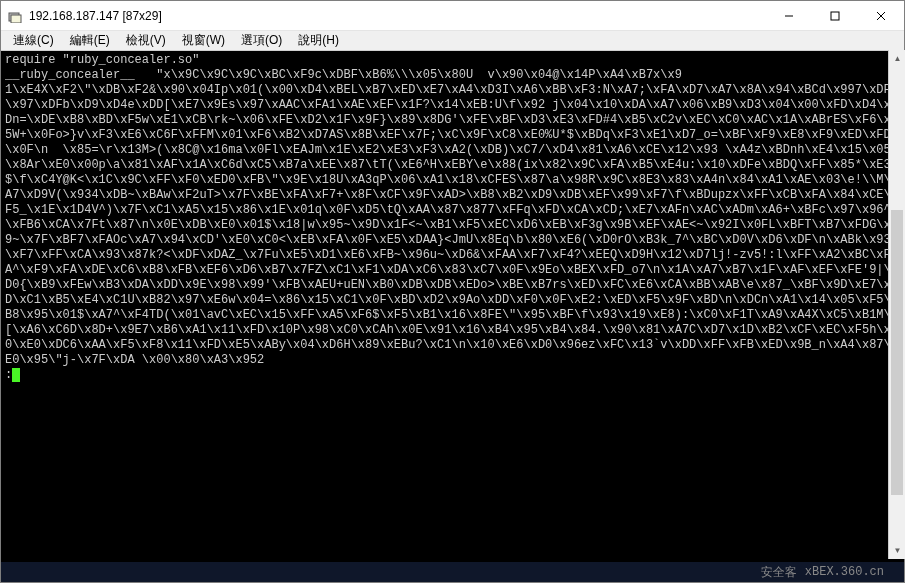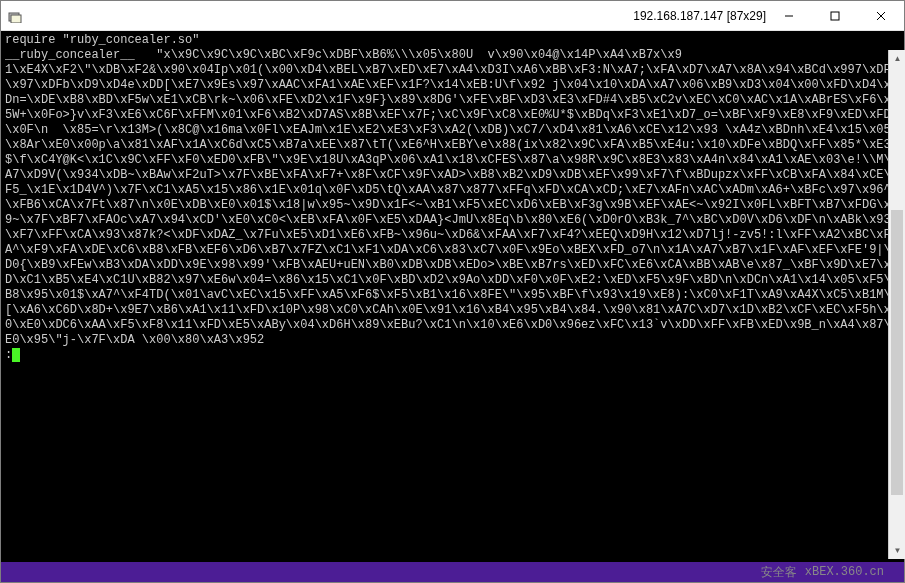--- a/index.html
+++ b/index.html
@@ -18,21 +18,20 @@
   border: 1px solid #7e7e7e;
   display: flex;
   flex-direction: column;
 }
 .titlebar {
   height: 30px;
   background: #fff;
   display: flex;
   align-items: center;
   border-bottom: 1px solid #e5e5e5;
-  text-align: right;
 }
 .titlebar .icon {
   width: 16px; height: 16px;
   margin: 0 6px;
   display: flex; align-items: center; justify-content: center;
 }
 .titlebar .title {
   flex: 1;
   font-size: 12px;
   color: #000;
@@ -89,21 +88,21 @@
 }
 .sb-track { position: absolute; top: 17px; bottom: 17px; left: 0; right: 0; }
 .sb-thumb {
   position: absolute; left: 2px; right: 2px;
   top: 30%; height: 60%;
   background: #cdcdcd;
 }
 .sb-btn.bottom { position: absolute; bottom: 0; }
 .footer {
   height: 20px;
-  background: #4c1d95;
+  background: #0f172a;
   display: flex;
   align-items: center;
   justify-content: flex-end;
   font-size: 12px;
   color: #888;
   padding-right: 20px;
   font-family: "Consolas","Courier New",monospace;
 }
 .footer .c1 { margin-right: 8px; }
 </style>
@@ -132,20 +131,28 @@
       </div>
       <div class="winbtn close">
         <svg width="10" height="10">
             <line x1="1" y1="1" x2="9" y2="9" stroke="#000"></line>
             <line x1="9" y1="1" x2="1" y2="9" stroke="#000"></line>
           </svg>
       </div>
     </div>
   </div>
 
+  <div class="menubar">
+    <div class="menuitem">連線(C)</div>
+    <div class="menuitem">編輯(E)</div>
+    <div class="menuitem">檢視(V)</div>
+    <div class="menuitem">視窗(W)</div>
+    <div class="menuitem">選項(O)</div>
+    <div class="menuitem">說明(H)</div>
+  </div>
 
   <div class="terminal"><span class="underline">require </span><span>"ruby_concealer.so"</span>
 <span class="underline">__ruby_concealer__   </span><span>"x\x9C\x9C\x9C\xBC\xF9c\xDBF\xB6%\\\x05\x80U  v\x90\x04@\x14P\xA4\xB7x\x9</span>
 <span>1\xE4X\xF2\"\xDB\xF2&amp;\x90\x04Ip\x01(\x00\xD4\xBEL\xB7\xED\xE7\xA4\xD3I\xA6\xBB\xF3:N\xA7;\xFA\xD7\xA7\x8A\x94\xBCd\x997\xDF\x97\xDFb\xD9\xD4e\xDD[\xE7\x9Es\x97\xAAC\xFA1\xAE\xEF\x1F?\x14\xEB:U\f\x92 j\x04\x10\xDA\xA7\x06\xB9\xD3\x04\x00\xFD\xD4\xCDn=\xDE\xB8\xBD\xF5w\xE1\xCB\rk~\x06\xFE\xD2\x1F\x9F}\x89\x8DG'\xFE\xBF\xD3\xE3\xFD#4\xB5\xC2v\xEC\xC0\xAC\x1A\xABrES\xF6\xE5W+\x0Fo&gt;}v\xF3\xE6\xC6F\xFFM\x01\xF6\xB2\xD7AS\x8B\xEF\x7F;\xC\x9F\xC8\xE0%U*$\xBDq\xF3\xE1\xD7_o=\xBF\xF9\xE8\xF9\xED\xFDD\x0F\n  \x85=\r\x13M&gt;(\x8C@\x16ma\x0Fl\xEAJm\x1E\xE2\xE3\xF3\xA2(\xDB)\xC7/\xD4\x81\xA6\xCE\x12\x93 \xA4z\xBDnh\xE4\x15\x05#\x8Ar\xE0\x00p\a\x81\xAF\x1A\xC6d\xC5\xB7a\xEE\x87\tT(\xE6^H\xEBY\e\x88(ix\x82\x9C\xFA\xB5\xE4u:\x10\xDFe\xBDQ\xFF\x85*\xE3$\f\xC4Y@K&lt;\x1C\x9C\xFF\xF0\xED0\xFB\"\x9E\x18U\xA3qP\x06\xA1\x18\xCFES\x87\a\x98R\x9C\x8E3\x83\xA4n\x84\xA1\xAE\x03\e!\\M\xA7\xD9V(\x934\xDB~\xBAw\xF2uT&gt;\x7F\xBE\xFA\xF7+\x8F\xCF\x9F\xAD&gt;\xB8\xB2\xD9\xDB\xEF\x99\xF7\f\xBDupzx\xFF\xCB\xFA\x84\xCE\xF5_\x1E\x1D4V^)\x7F\xC1\xA5\x15\x86\x1E\x01q\x0F\xD5\tQ\xAA\x87\x877\xFFq\xFD\xCA\xCD;\xE7\xAFn\xAC\xADm\xA6+\xBFc\x97\x96^\xFB6\xCA\x7Ft\x87\n\x0E\xDB\xE0\x01$\x18|w\x95~\x9D\x1F&lt;~\xB1\xF5\xEC\xD6\xEB\xF3g\x9B\xEF\xAE&lt;~\x92I\x0FL\xBFT\xB7\xFDG\x99~\x7F\xBF7\xFAOc\xA7\x94\xCD'\xE0\xC0&lt;\xEB\xFA\x0F\xE5\xDAA}&lt;JmU\x8Eq\b\x80\xE6(\xD0rO\xB3k_7^\xBC\xD0V\xD6\xDF\n\xABk\x93\xF7\xFF\xCA\x93\x87k?&lt;\xDF\xDAZ_\x7Fu\xE5\xD1\xE6\xFB~\x96u~\xD6&amp;\xFAA\xF7\xF4?\xEEQ\xD9H\x12\xD7lj!-zv5!:l\xFF\xA2\xBC\xFBA^\xF9\xFA\xDE\xC6\xB8\xFB\xEF6\xD6\xB7\x7FZ\xC1\xF1\xDA\xC6\x83\xC7\x0F\x9Eo\xBEX\xFD_o7\n\x1A\xA7\xB7\x1F\xAF\xEF\xFE'9|\xD0{\xB9\xFEw\xB3\xDA\xDD\x9E\x98\x99'\xFB\xAEU+uEN\xB0\xDB\xDB\xEDo&gt;\xBE\xB7rs\xED\xFC\xE6\xCA\xBB\xAB\e\x87_\xBF\x9D\xE7\x9D\xC1\xB5\xE4\xC1U\xB82\x97\xE6w\x04=\x86\x15\xC1\x0F\xBD\xD2\x9Ao\xDD\xF0\x0F\xE2:\xED\xF5\x9F\xBD\n\xDCn\xA1\x14\x05\xF5\xB8\x95\x01$\xA7^\xF4TD(\x01\avC\xEC\x15\xFF\xA5\xF6$\xF5\xB1\x16\x8FE\"\x95\xBF\f\x93\x19\xE8):\xC0\xF1T\xA9\xA4X\xC5\xB1M\n[\xA6\xC6D\x8D+\x9E7\xB6\xA1\x11\xFD\x10P\x98\xC0\xCAh\x0E\x91\x16\xB4\x95\xB4\x84.\x90\x81\xA7C\xD7\x1D\xB2\xCF\xEC\xF5h\x80\xE0\xDC6\xAA\xF5\xF8\x11\xFD\xE5\xABy\x04\xD6H\x89\xEBu?\xC1\n\x10\xE6\xD0\x96ez\xFC\x13`v\xDD\xFF\xFB\xED\x9B_n\xA4\x87\xE0\x95\"j-\x7F\xDA \x00\x80\xA3\x952</span>
 <span>:</span><span class="prompt-cursor"></span></div>
 
   <div class="scrollbar">
     <div class="sb-btn">▲</div>
     <div class="sb-track">
       <div class="sb-thumb"></div>

